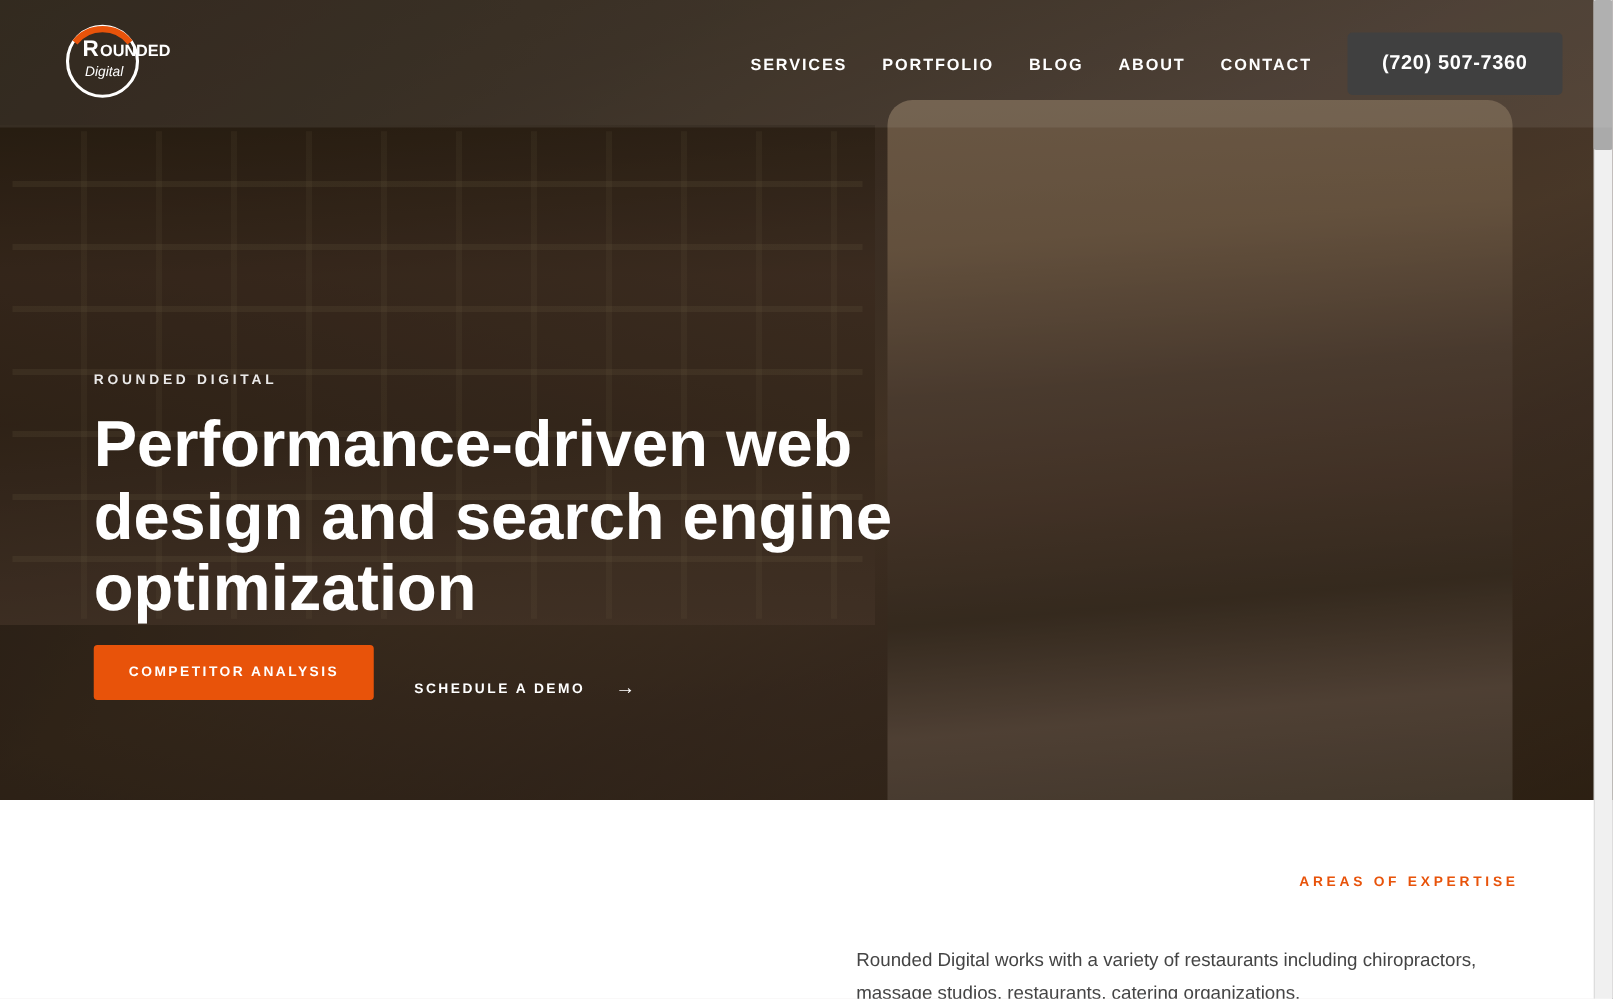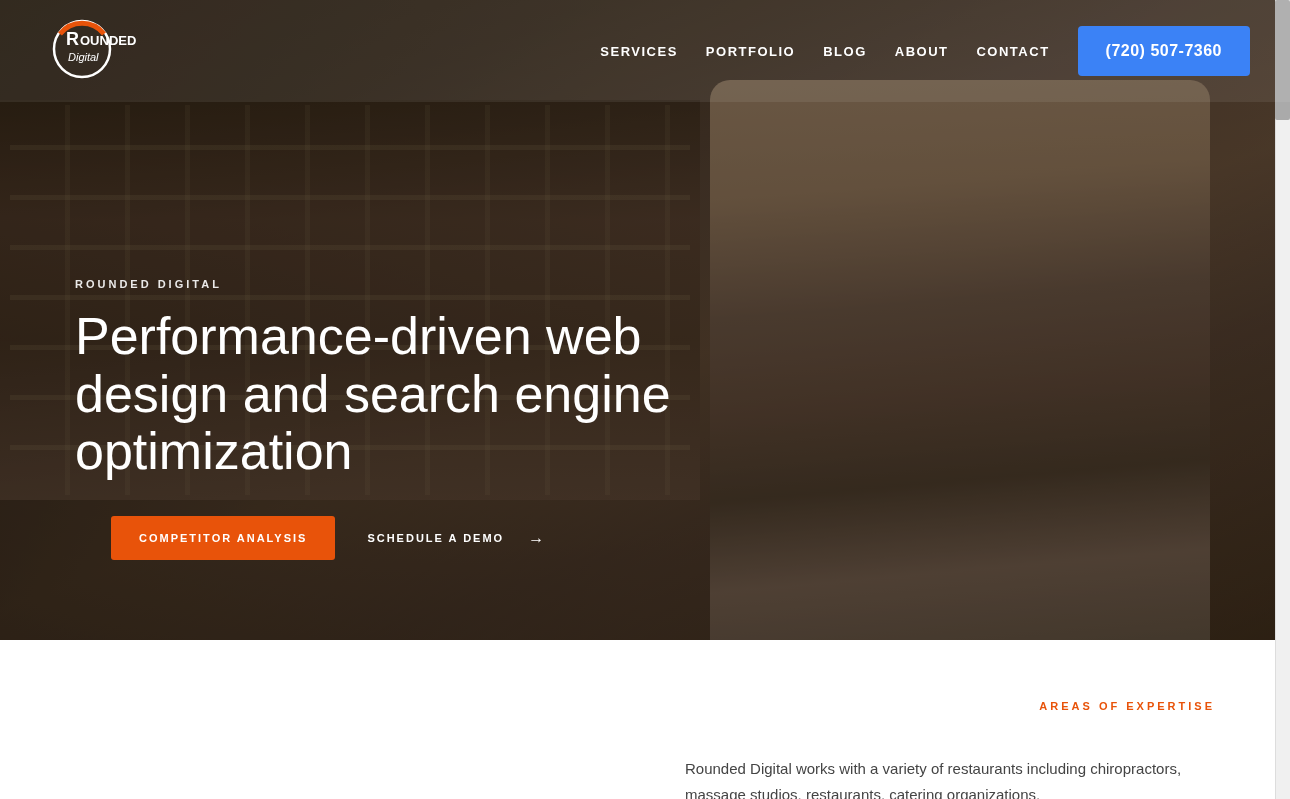--- a/index.html
+++ b/index.html
@@ -33,21 +33,21 @@
       color: #fff;
       text-decoration: none;
       font-size: 13px;
       font-weight: 700;
       letter-spacing: 1.5px;
       text-transform: uppercase;
       cursor: pointer;
     }
 
     .cta-phone {
-      background: #3b82f6;
+      background: #404040;
       color: #fff;
       border: none;
       padding: 16px 28px;
       font-size: 16px;
       font-weight: 700;
       cursor: pointer;
       border-radius: 4px;
       letter-spacing: 0.5px;
     }
 
@@ -98,31 +98,30 @@
       font-weight: 700;
       letter-spacing: 3px;
       text-transform: uppercase;
       color: #fff;
       margin-bottom: 18px;
       opacity: 0.9;
     }
 
     .hero-headline {
       font-size: 52px;
-      font-weight: 400;
+      font-weight: 700;
       line-height: 1.1;
       color: #fff;
-      margin-bottom: 36px;
+      margin-bottom: 16px;
     }
 
     .hero-buttons {
       display: flex;
-      align-items: center;
+      align-items: flex-end;
       gap: 32px;
-      margin-left: 36px;
     }
 
     .btn-competitor {
       background: #E8530A;
       color: #fff;
       border: none;
       padding: 16px 28px;
       font-size: 11px;
       font-weight: 800;
       letter-spacing: 2px;

